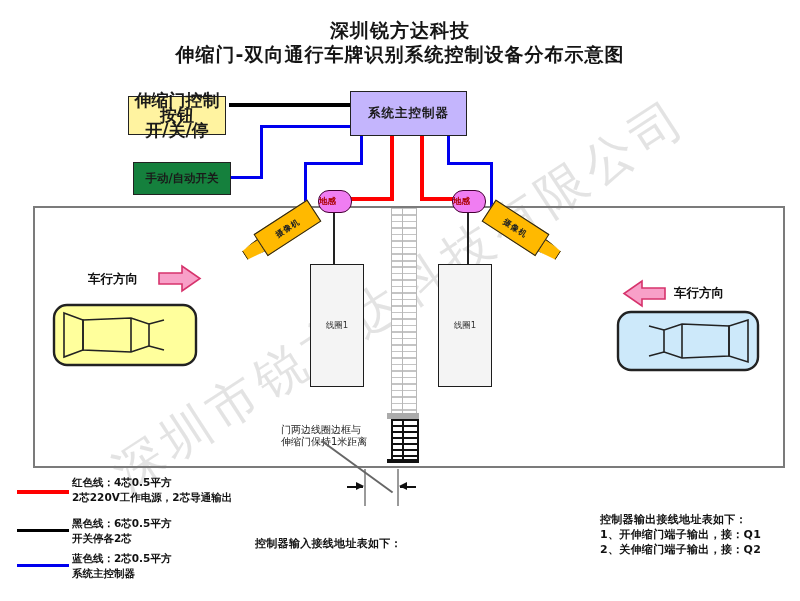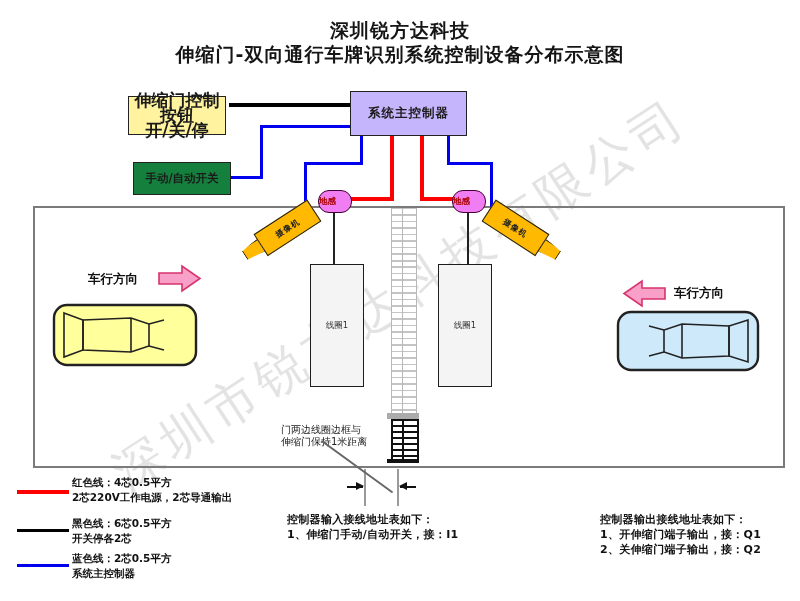--- a/index.html
+++ b/index.html
@@ -190,22 +190,21 @@
 <div class="abs legend-text" style="top:516px;">
   <div>黑色线：6芯0.5平方</div>
   <div>开关停各2芯</div>
 </div>
 <div class="abs legend-swatch" style="top:564px;height:3px;background:#0000EE;"></div>
 <div class="abs legend-text" style="top:551px;">
   <div>蓝色线：2芯0.5平方</div>
   <div>系统主控制器</div>
 </div>
 
-<div class="abs addr-table" style="left:255px;top:512px;margin-left:32px;">
+<div class="abs addr-table" style="left:255px;top:536px;">
   <div>控制器输入接线地址表如下：</div>
-  <div>1、伸缩门手动/自动开关，接：I1</div>
 </div>
 
 <div class="abs addr-table" style="left:600px;top:512px;">
   <div>控制器输出接线地址表如下：</div>
   <div>1、开伸缩门端子输出，接：Q1</div>
   <div>2、关伸缩门端子输出，接：Q2</div>
 </div>
 
 </body></html>

